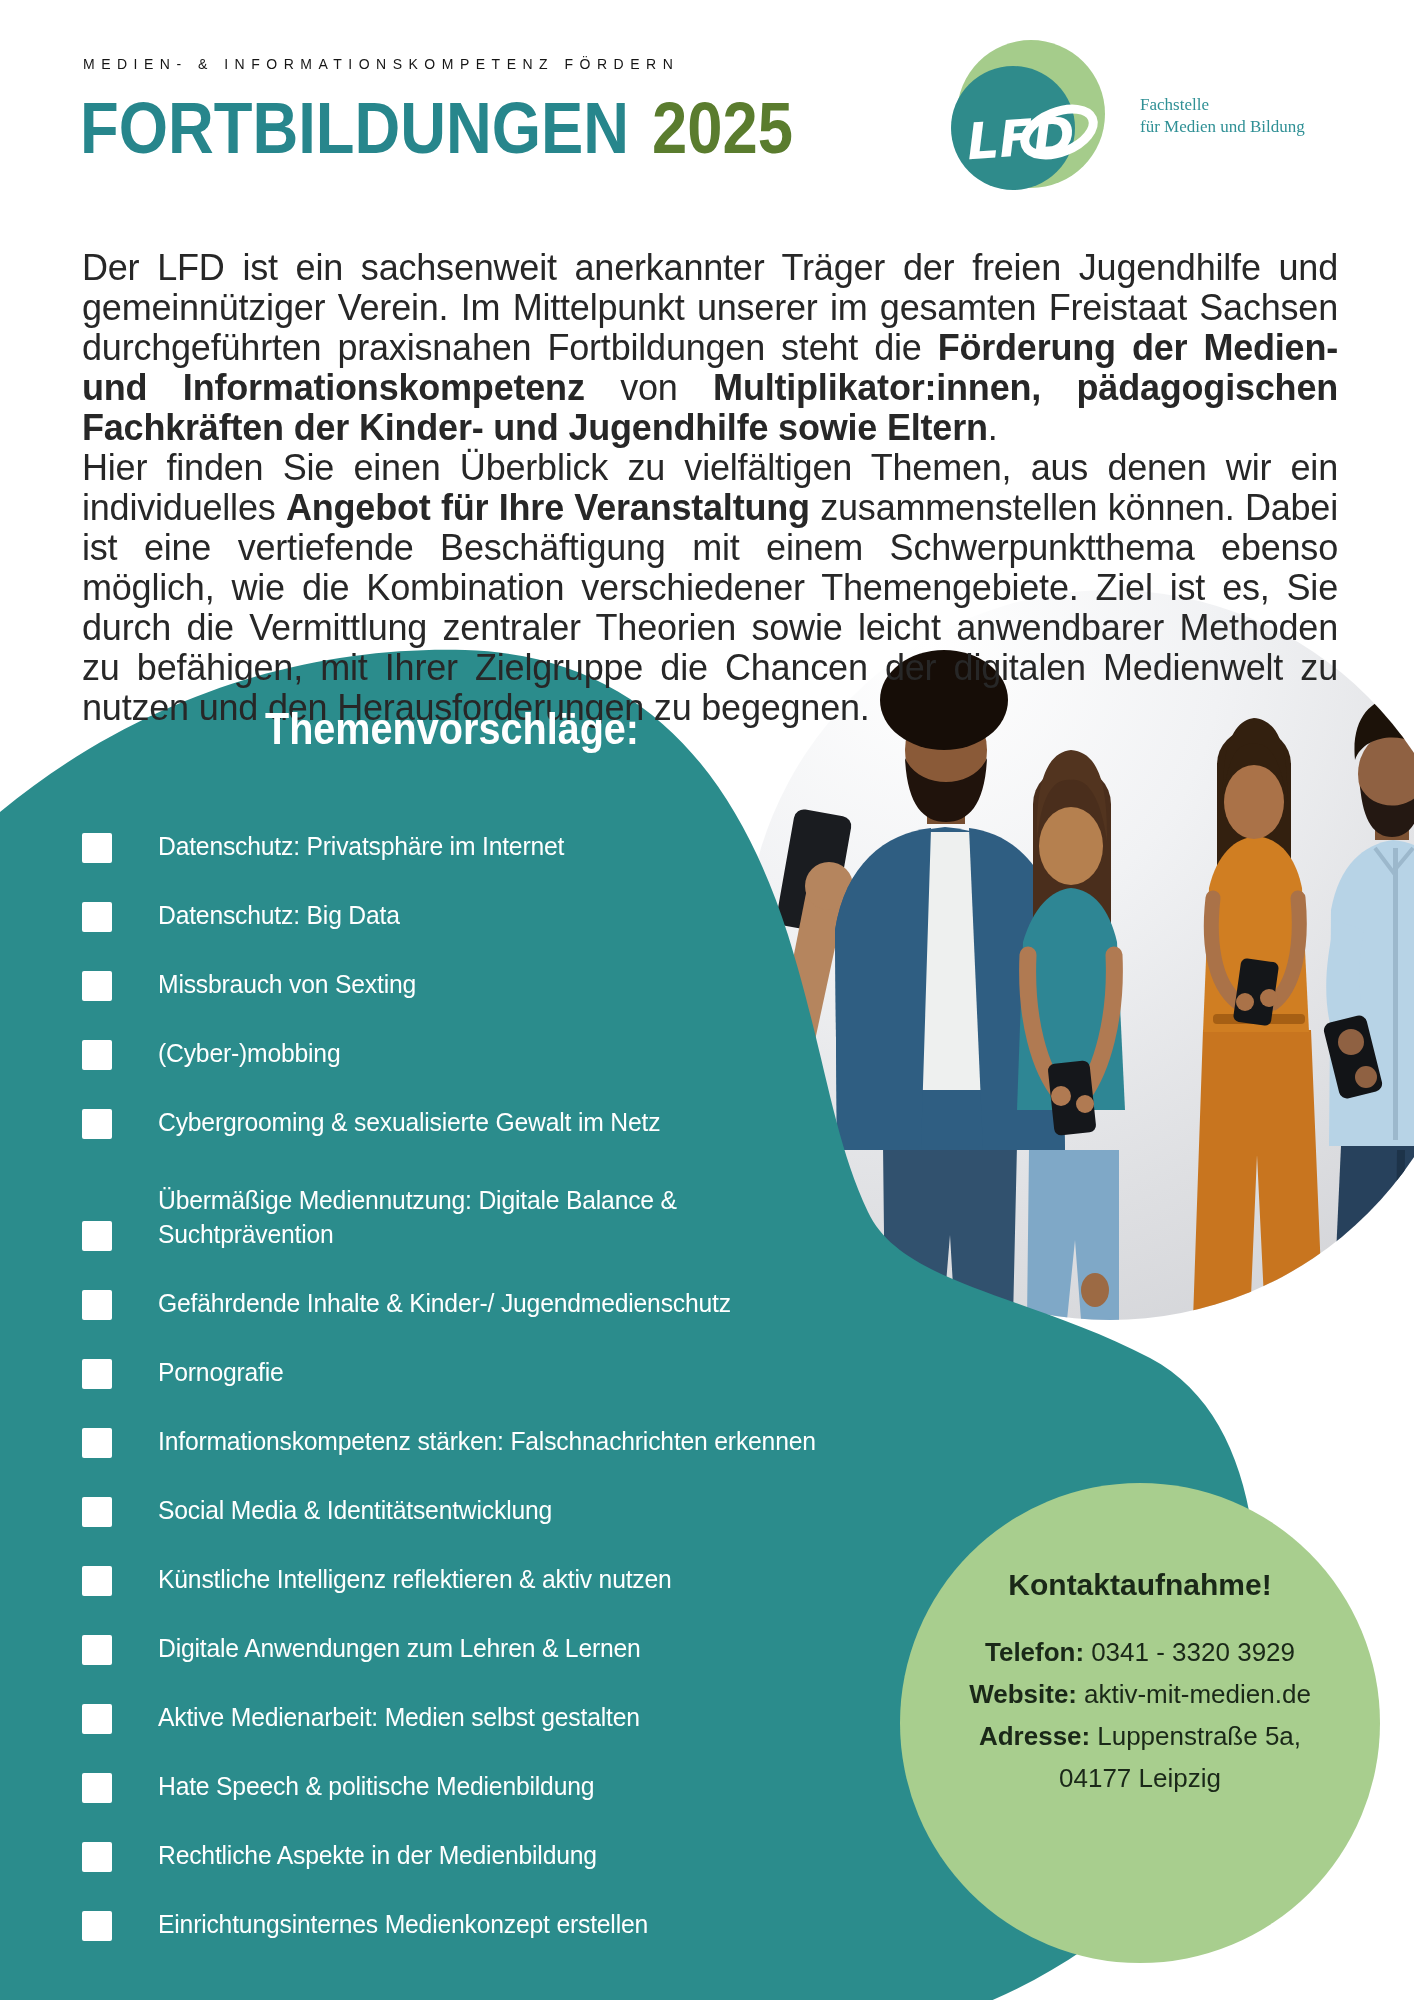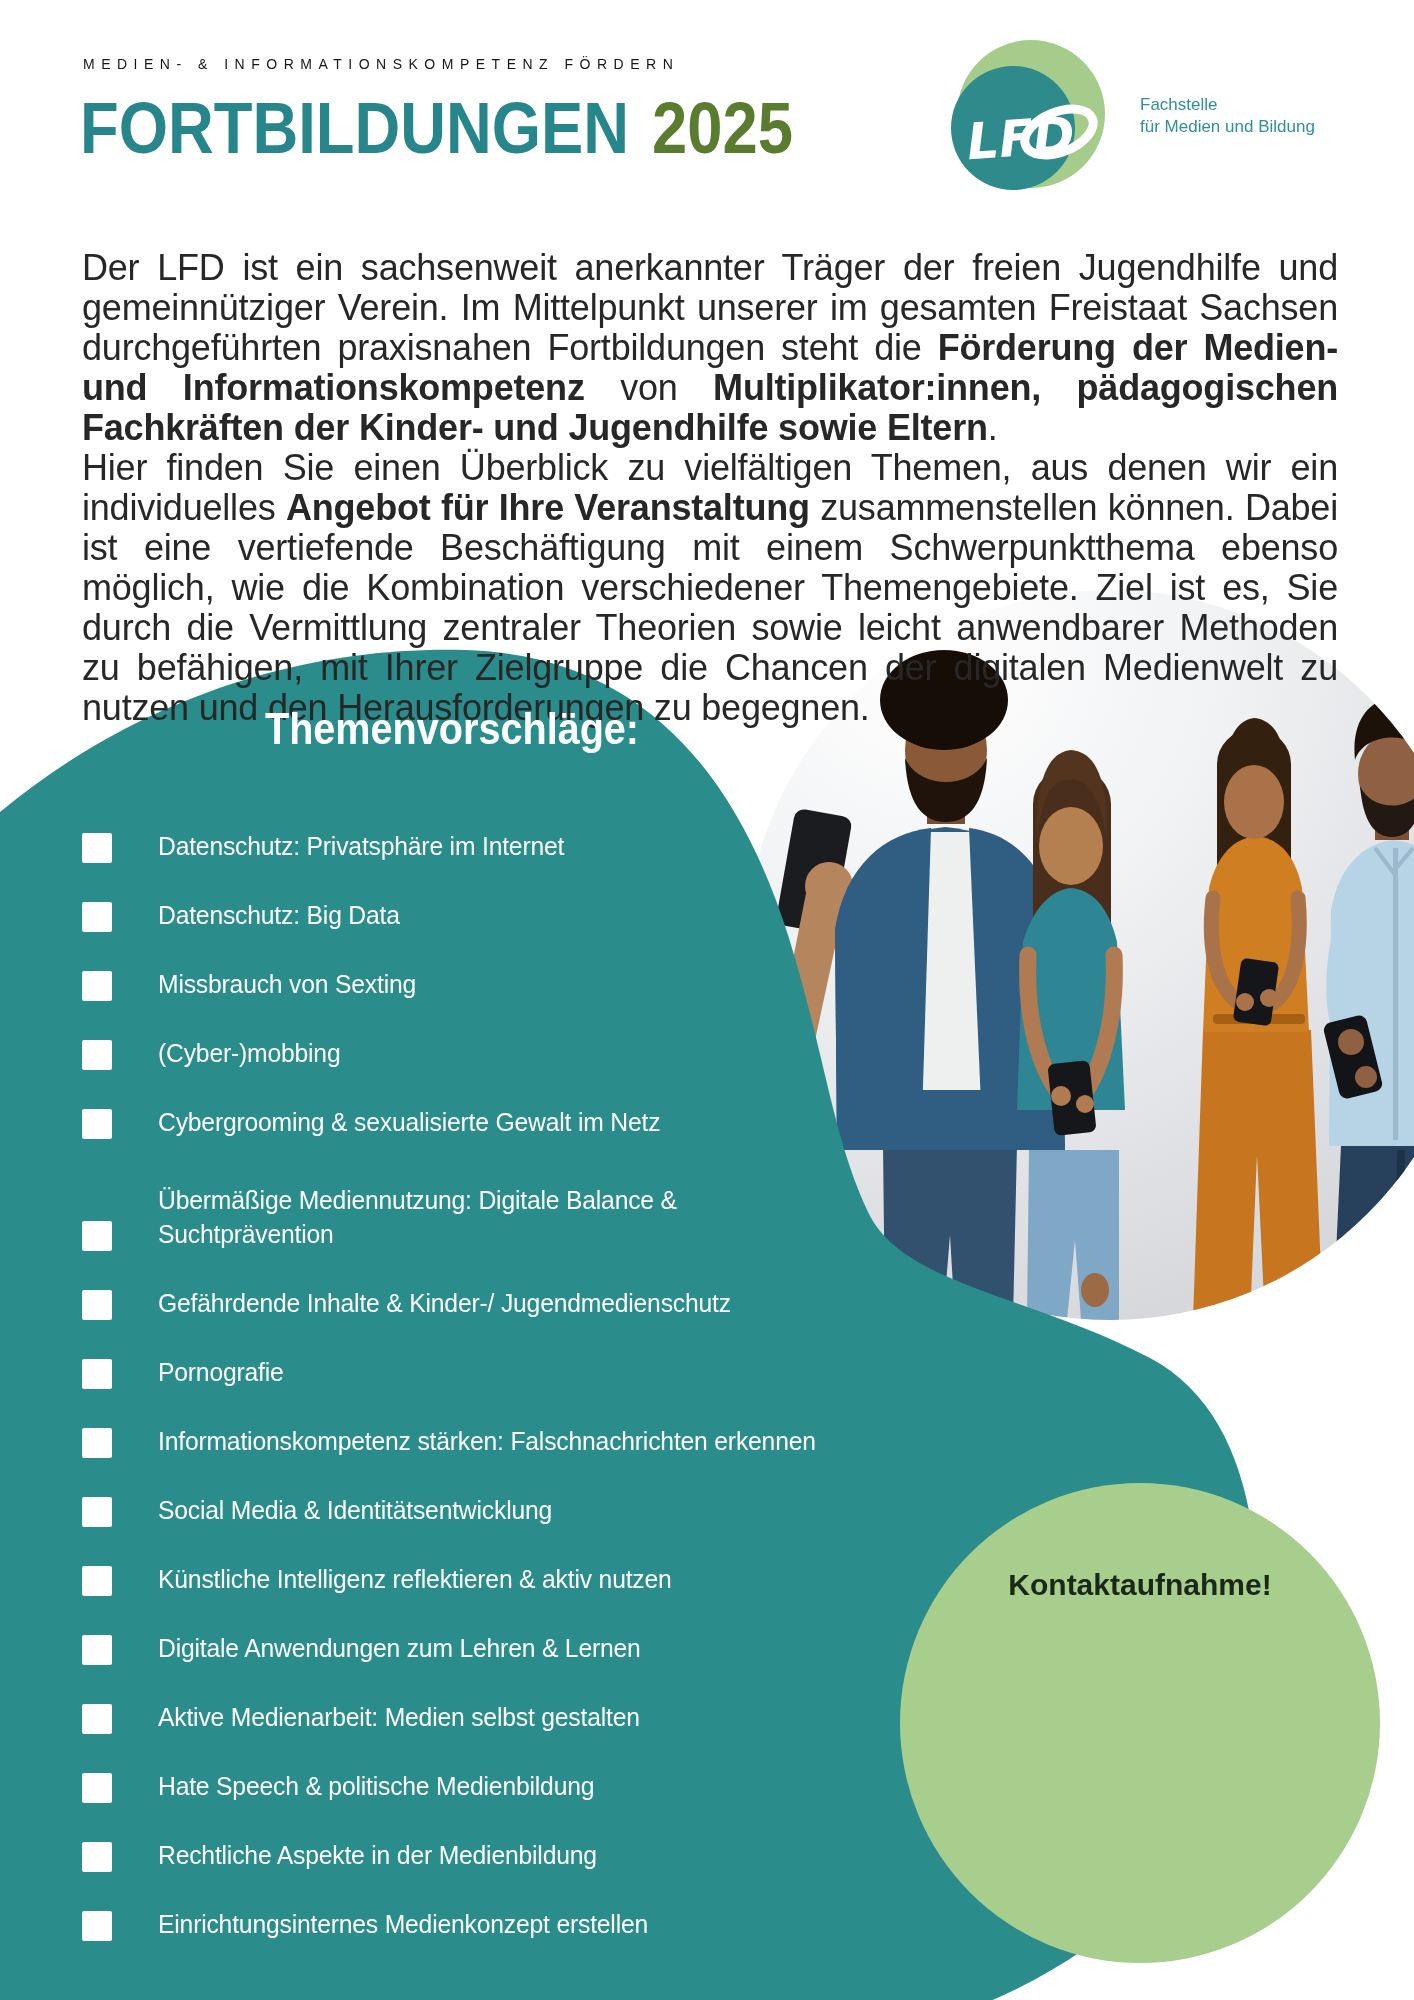--- a/index.html
+++ b/index.html
@@ -15,21 +15,21 @@
   .big-title{
     position:absolute;left:80px;top:92px;font-size:72px;font-weight:bold;
     white-space:nowrap;line-height:1;transform:scaleX(0.88);transform-origin:left;
     letter-spacing:0px;
   }
   .big-title .t-main{color:var(--title-teal);}
   .big-title .t-year{color:var(--year-olive);margin-left:26px;}
   .logo-wrap{position:absolute;left:935px;top:38px;width:200px;height:160px;}
   .logo-caption{
     position:absolute;left:1140px;top:94px;font-size:17px;line-height:22px;
-    color:var(--caption-teal);font-weight:500;
+    color:var(--caption-teal);font-weight:500;font-family:Liberation Serif, serif;
   }
   
   .intro{
     position:absolute;left:82px;top:248px;width:1256px;z-index:4;
     font-size:36px;line-height:40px;letter-spacing:-0.2px;color:#272727;
   }
   .intro p{margin:0;text-align:justify;}
   .intro .b{font-weight:bold;}
   
   .photo-circle{position:absolute;left:745px;top:590px;width:730px;height:730px;z-index:1;}
@@ -248,16 +248,28 @@
         <span class="checkbox"></span>
         <span class="topic-label">Einrichtungsinternes Medienkonzept erstellen</span>
       </div>
     </div>
 
   <div class="contact-circle">
     <div class="contact-inner">
       <div class="contact-heading">
         <div>Kontaktaufnahme!</div>
       </div>
+      <div class="contact-lines">
+        <div>
+          <span class="c-label">Telefon:</span><span>0341 - 3320 3929</span>
+        </div>
+        <div>
+          <span class="c-label">Website:</span><span>aktiv-mit-medien.de</span>
+        </div>
+        <div>
+          <span class="c-label">Adresse:</span><span>Luppenstraße 5a,</span>
+        </div>
+        <div>04177 Leipzig</div>
+      </div>
     </div>
   </div>
 
 </div>
 
 </body></html>

